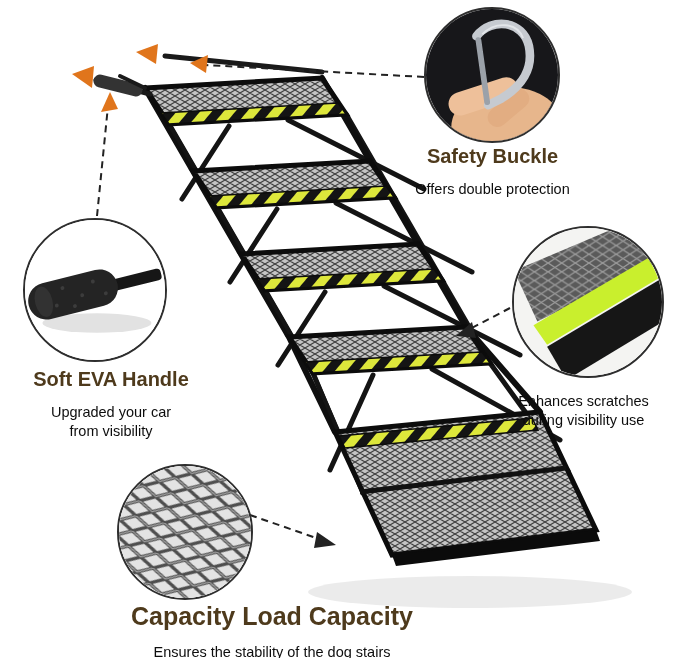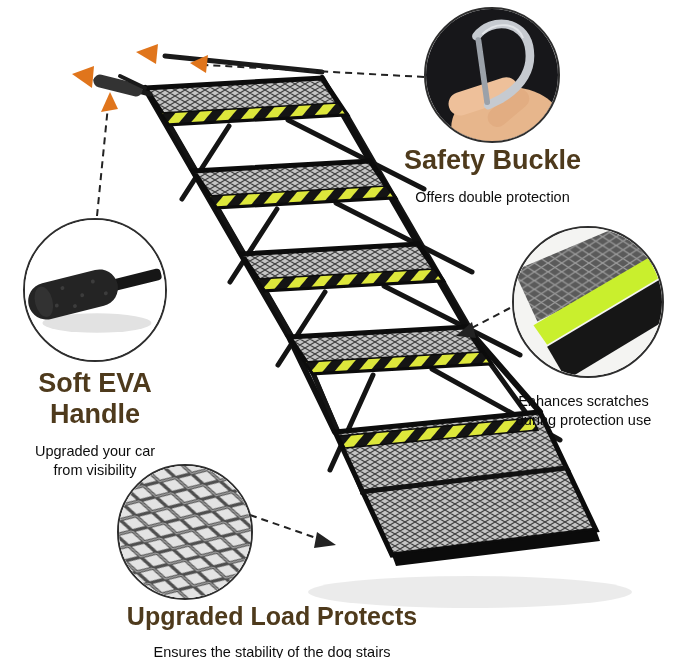--- a/index.html
+++ b/index.html
@@ -7,21 +7,21 @@
     position:relative;width:679px;height:658px;background:#ffffff;overflow:hidden;
     font-family:"Liberation Sans",sans-serif;
   }
   .main-art{position:absolute;left:0;top:0;width:679px;height:658px;}
   .photo-circle{
     position:absolute;border-radius:50%;overflow:hidden;border:2px solid #2e2e2e;
     box-sizing:border-box;background:#fff;
   }
   .photo-circle svg{display:block;width:100%;height:100%;}
   .callout-text{position:absolute;text-align:center;}
-  .callout-title{font-weight:bold;font-size:27px;color:#4e3a1c;line-height:1.15;}
+  .callout-title{font-weight:bold;font-size:20px;color:#4e3a1c;line-height:1.15;}
   .callout-title.big{font-size:25px;}
   .callout-desc{font-size:14.5px;color:#0d0d0d;line-height:1.32;margin-top:12px;}
   .callout-desc div{white-space:nowrap;}
 </style>
 </head>
 <body>
 
 <div class="canvas">
 
   <svg class="main-art" viewBox="0 0 679 658">
@@ -165,35 +165,35 @@
     </svg>
   </div>
 
   <div class="callout-text" style="left:385px;top:145px;width:215px;">
     <div class="callout-title">Safety Buckle</div>
     <div class="callout-desc">
       <div>Offers double protection</div>
     </div>
   </div>
 
-  <div class="callout-text" style="left:0px;top:368px;width:190px;">
+  <div class="callout-text" style="left:16px;top:368px;width:190px;">
     <div class="callout-title">Soft EVA Handle</div>
     <div class="callout-desc">
       <div>Upgraded your car</div>
       <div>from visibility</div>
     </div>
   </div>
 
   <div class="callout-text" style="left:488px;top:380px;width:191px;">
     <div class="callout-desc">
       <div>Enhances scratches</div>
-      <div>during protection use</div>
+      <div>during visibility use</div>
     </div>
   </div>
 
   <div class="callout-text" style="left:52px;top:602px;width:440px;">
-    <div class="callout-title big">Upgraded Load Protects</div>
+    <div class="callout-title big">Capacity Load Capacity</div>
     <div class="callout-desc">
       <div>Ensures the stability of the dog stairs</div>
     </div>
   </div>
 
 </div>
 
 </body></html>

